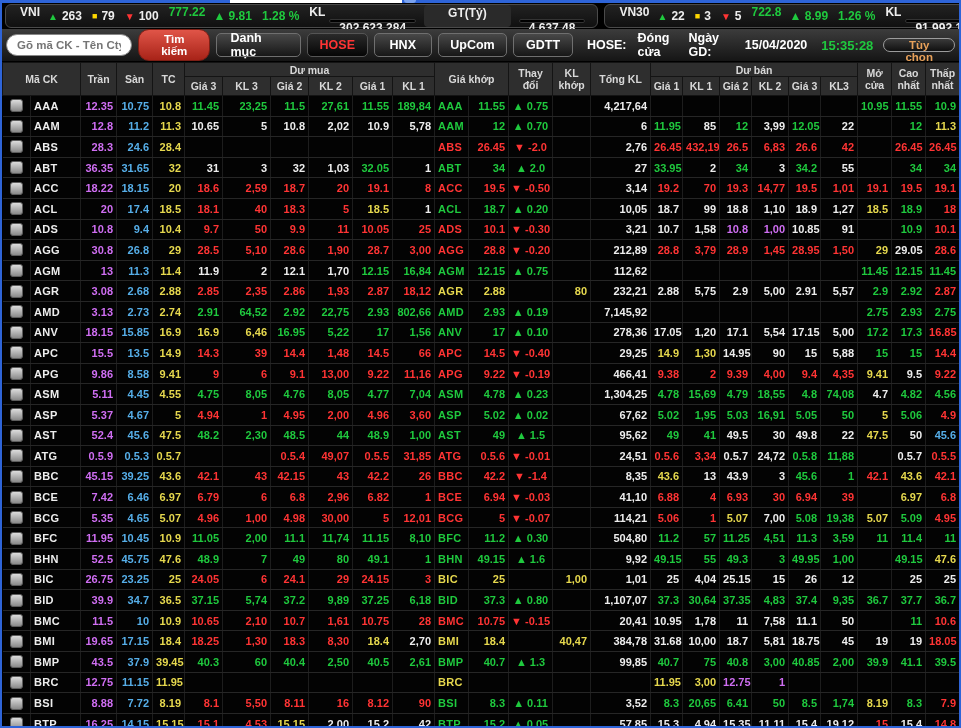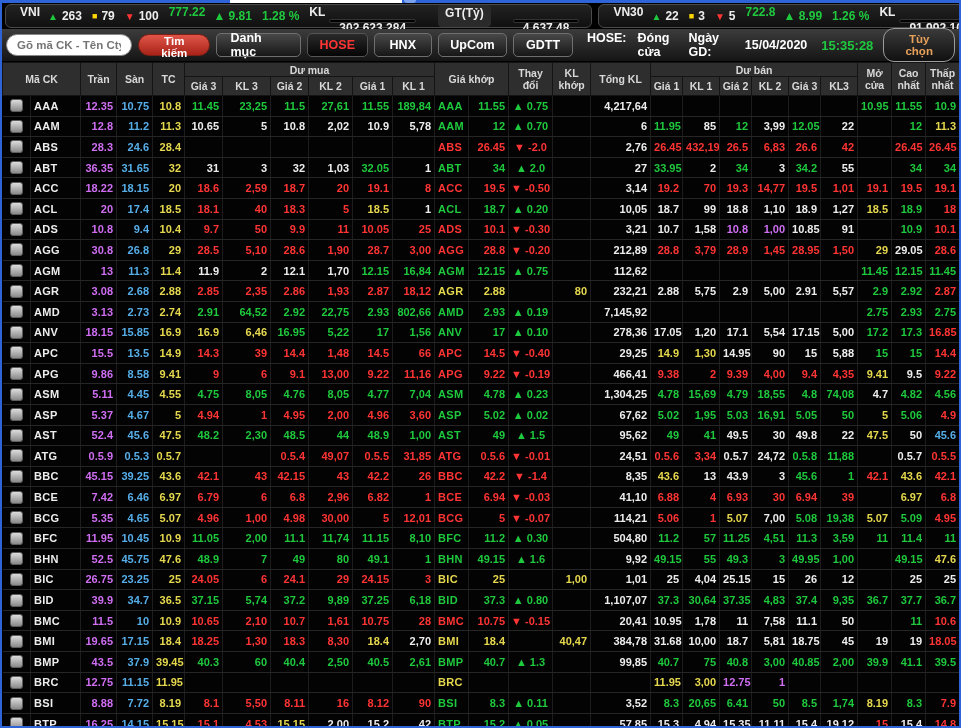--- a/index.html
+++ b/index.html
@@ -18,39 +18,39 @@
   .pill { flex:1; height:24px; background:linear-gradient(#222,#101010);
           border:1px solid #4a4a4a; border-radius:6px; display:flex; 
           padding:0 8px; color:#eee; font-size:12px; font-weight:bold; white-space:nowrap; }
   .pill .lbl { margin:0 8px 0 6px; }
   .pill .seg { display:flex; align-items:center; gap:4px; margin-right:10px; }
   .up-arrow { color:#1fc93e; font-size:10px; }
   .dn-arrow { color:#ff3434; font-size:10px; }
   .ref-sq  { color:#ffd800; font-size:9px; }
   .green { color:#1fc93e; }
   .sunken { background:#000; border:1px solid #333; border-radius:4px; padding:1px 9px; margin:14px 4px; }
-  .chip { background:#2a2a2a; border-radius:4px; padding:1px 7px; margin:0 18px; }
+  .chip { background:#2a2a2a; border-radius:4px; padding:1px 24px; margin:0 4px; }
   .spacer { flex:1; }
 
   
   .nav-bar { position:absolute; left:0; top:29px; width:100%; height:33px;
              background:linear-gradient(#3c3c3c,#151515); border-bottom:1px solid #000;
              display:flex; align-items:center; padding:0 4px; color:#fff; font-size:12.5px; font-weight:bold; }
   .search-input { width:126px; height:22px; border-radius:11px; border:1px solid #888;
                   padding:0 10px; font-size:11.5px; font-weight:bold; color:#222; background:#fff; outline:none; }
-  .btn-search { margin-left:6px; height:22px; padding:0 12px; border-radius:11px; border:1px solid #7e1f15;
+  .btn-search { margin-left:6px; height:32px; padding:0 12px; border-radius:11px; border:1px solid #7e1f15;
                 background:linear-gradient(#e05548,#a82318); color:#fff; font-size:11.5px; font-weight:bold; cursor:pointer; }
   .tab { margin-left:6px; height:24px; min-width:58px; padding:0 13px; border-radius:5px;
          border:1px solid #6f6f6f; background:linear-gradient(#484848,#171717);
          color:#fff; font-size:12.5px; font-weight:bold; display:flex; align-items:center; justify-content:center; cursor:pointer; }
   .tab.active { background:linear-gradient(#2a2a2a,#050505); color:#ff3434; border-color:#555; }
-  .status-group { margin-left:14px; display:flex; gap:11px; }
+  .status-group { margin-left:14px; display:flex; gap:11px; align-items:center; }
   .date-group { display:flex; gap:8px; align-items:center; margin-right:14px; }
   .time { color:#1fc93e; font-weight:bold; margin-right:10px; font-size:13px; }
-  .btn-options { height:34px; padding:0 11px; border-radius:11px; border:1px solid #9c9c9c;
+  .btn-options { height:14px; padding:0 11px; border-radius:11px; border:1px solid #9c9c9c;
                  background:linear-gradient(#3a3a3a,#101010); color:#e8a15a; font-size:11.5px; font-weight:bold; cursor:pointer; }
 
   
   table.grid { position:absolute; left:0; top:62px; width:957px; border-collapse:collapse; table-layout:fixed; }
   .grid th { background:#2e2e2e; color:#d8d8d8; font-size:10.5px; font-weight:bold;
              border:1px solid #141414; text-align:center; line-height:12px; padding:0; }
   .grid thead tr.r1 th { height:14px; }
   .grid thead tr.r2 th { height:19px; }
   .grid td { height:20.6px; border-right:1px solid #1d1d1d; border-bottom:1px solid #262626;
              font-size:11px; font-weight:bold; padding:0 3px; white-space:nowrap; overflow:hidden;

